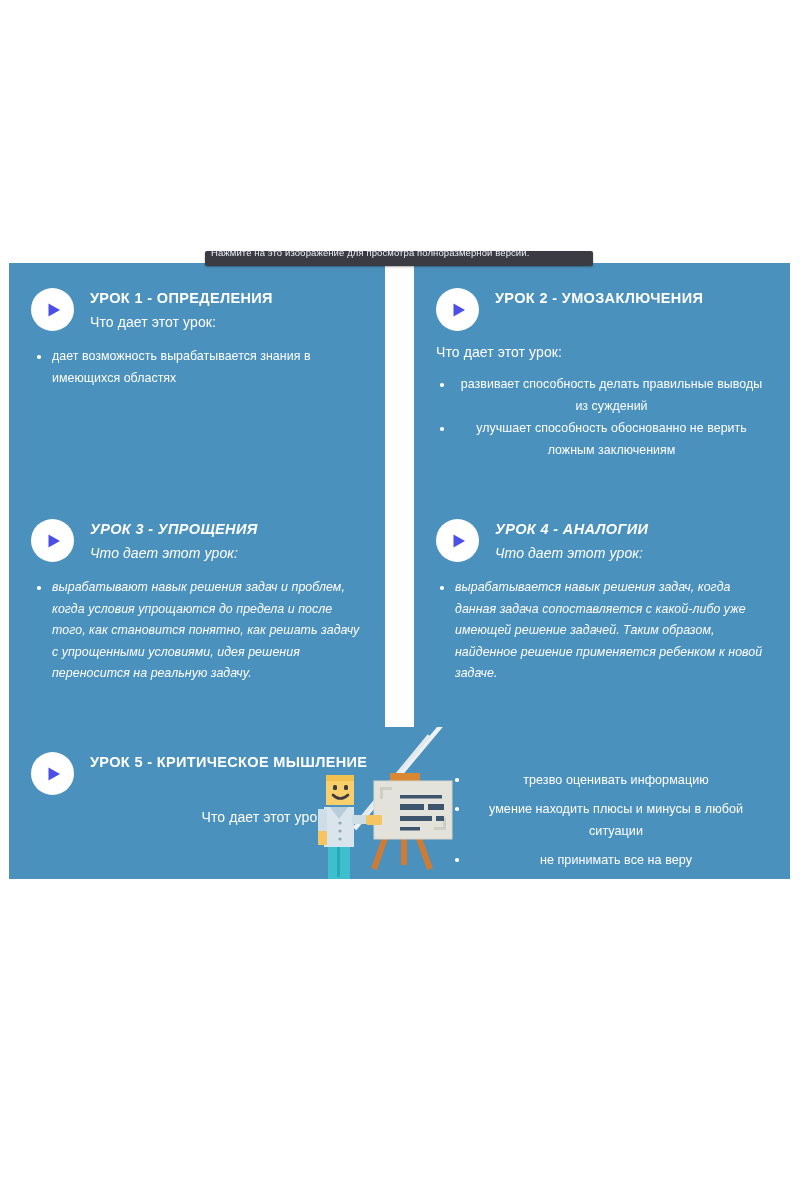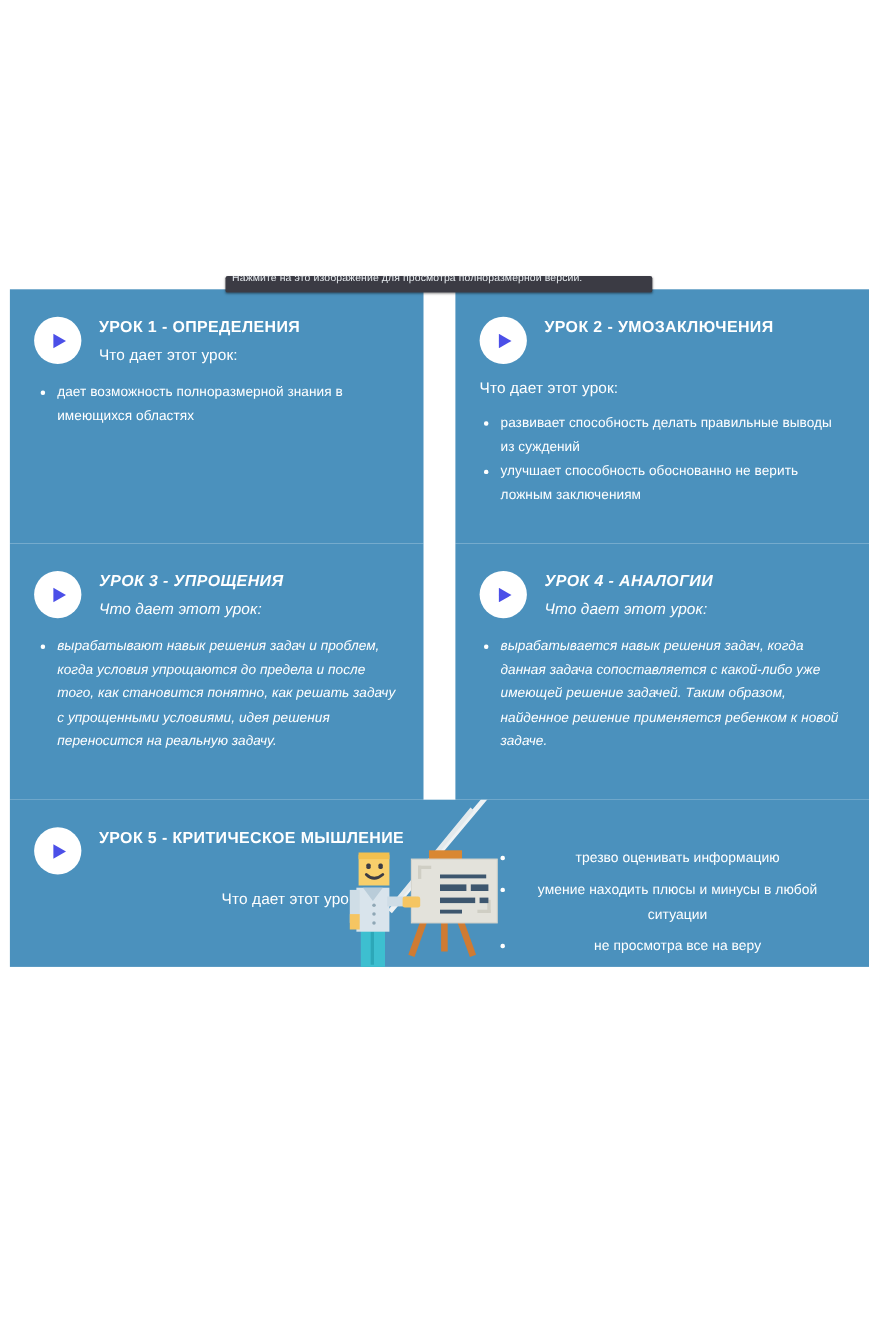--- a/index.html
+++ b/index.html
@@ -131,21 +131,21 @@
   .bullets li:before {
     content: "";
     position: absolute;
     left: 2px;
     top: 9px;
     width: 3.5px;
     height: 3.5px;
     border-radius: 50%;
     background: #ffffff;
   }
-  .bullets.tight { margin-top: 12px; }
+  .bullets.tight { margin-top: 12px; text-align: center; }
   .bullets.wide-pad { padding-left: 24px; padding-right: 22px; }
 
   
   .card5-wrap { display: flex; height: 100%; }
   .card5-left { width: 430px; position: relative; }
   .card5-right {
     flex: 1;
     padding-top: 42px;
   }
   .card5-right .bullets { margin-top: 0; padding-left: 14px; padding-right: 28px; }
@@ -198,21 +198,21 @@
             <svg width="20" height="20" viewBox="0 0 20 20" aria-hidden="true">
               <polygon points="5.5,3.4 17,10 5.5,16.6" fill="#4b4fe8"></polygon>
             </svg>
           </span>
           <div class="head-text">
             <div class="lesson-title">УРОК 1 - ОПРЕДЕЛЕНИЯ</div>
             <div class="lesson-sub">Что дает этот урок:</div>
           </div>
         </div>
         <ul class="bullets">
-          <li>дает возможность полноразмерной знания в имеющихся областях</li>
+          <li>дает возможность вырабатывается знания в имеющихся областях</li>
         </ul>
       </div>
 
       <div class="card half card-r1">
         <div class="card-head">
           <span class="play-circle">
             <svg width="20" height="20" viewBox="0 0 20 20" aria-hidden="true">
               <polygon points="5.5,3.4 17,10 5.5,16.6" fill="#4b4fe8"></polygon>
             </svg>
           </span>
@@ -350,21 +350,21 @@
               </g>
 
               <path d="M33 88 Q40 95 48 88" fill="none" stroke="#3b3b44" stroke-width="2.6" stroke-linecap="round"></path>
             </svg>
           </div>
 
           <div class="card5-right">
             <ul class="bullets">
               <li>трезво оценивать информацию</li>
               <li>умение находить плюсы и минусы в любой ситуации</li>
-              <li>не просмотра все на веру</li>
+              <li>не принимать все на веру</li>
             </ul>
           </div>
 
         </div>
       </div>
 
     </div>
 
   </div>
 

